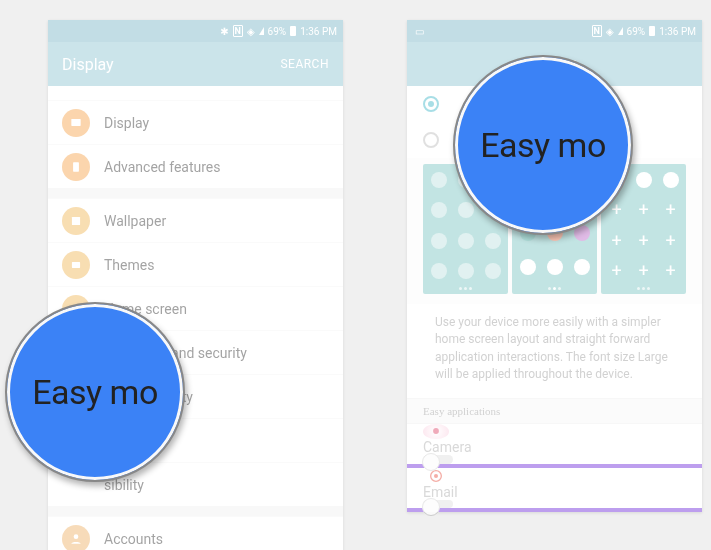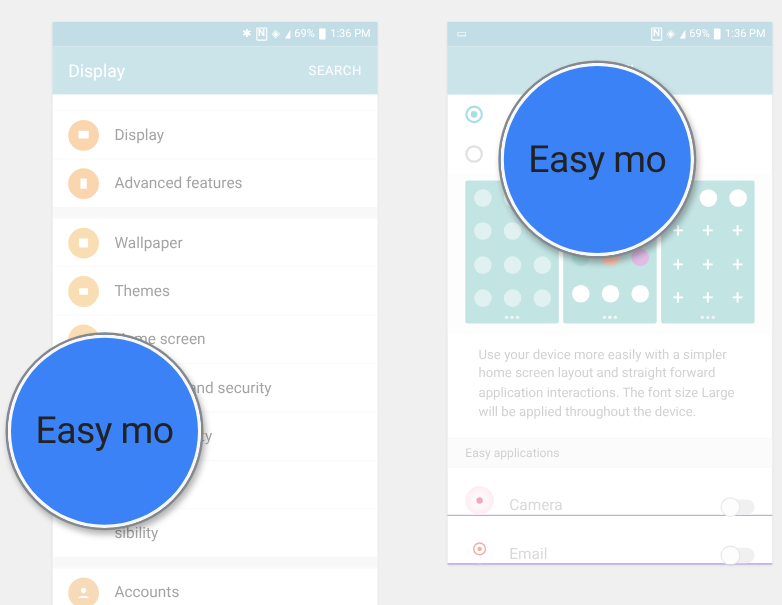--- a/index.html
+++ b/index.html
@@ -129,25 +129,27 @@
     line-height:1.45;
   }
 
   .section-head {
     padding: 6px 16px;
     font-size: 11px;
     color:#999;
     background:#f7f7f7;
     border-top:1px solid #eee;
     border-bottom:1px solid #eee;
+    font-family:Liberation Serif, serif;
   }
 
   .app-row {
-    display:flex; align-items:flex-end; height:44px; padding:0 16px;
-    border-bottom:1px solid #6d28d9;
+    display:flex; align-items:flex-start; height:44px; padding:0 16px;
+    border-bottom:4px solid #6d28d9;
+    flex-direction:column;
   }
   .app-icon {
     width:26px; height:26px; border-radius:50%;
     margin-right:14px;
     display:flex;align-items:center;justify-content:center;
   }
   .app-name { flex:1; font-size:14px; color:#aaa; }
   .toggle {
     width:30px; height:14px; background:#ddd; border-radius:8px; position:relative;
   }

